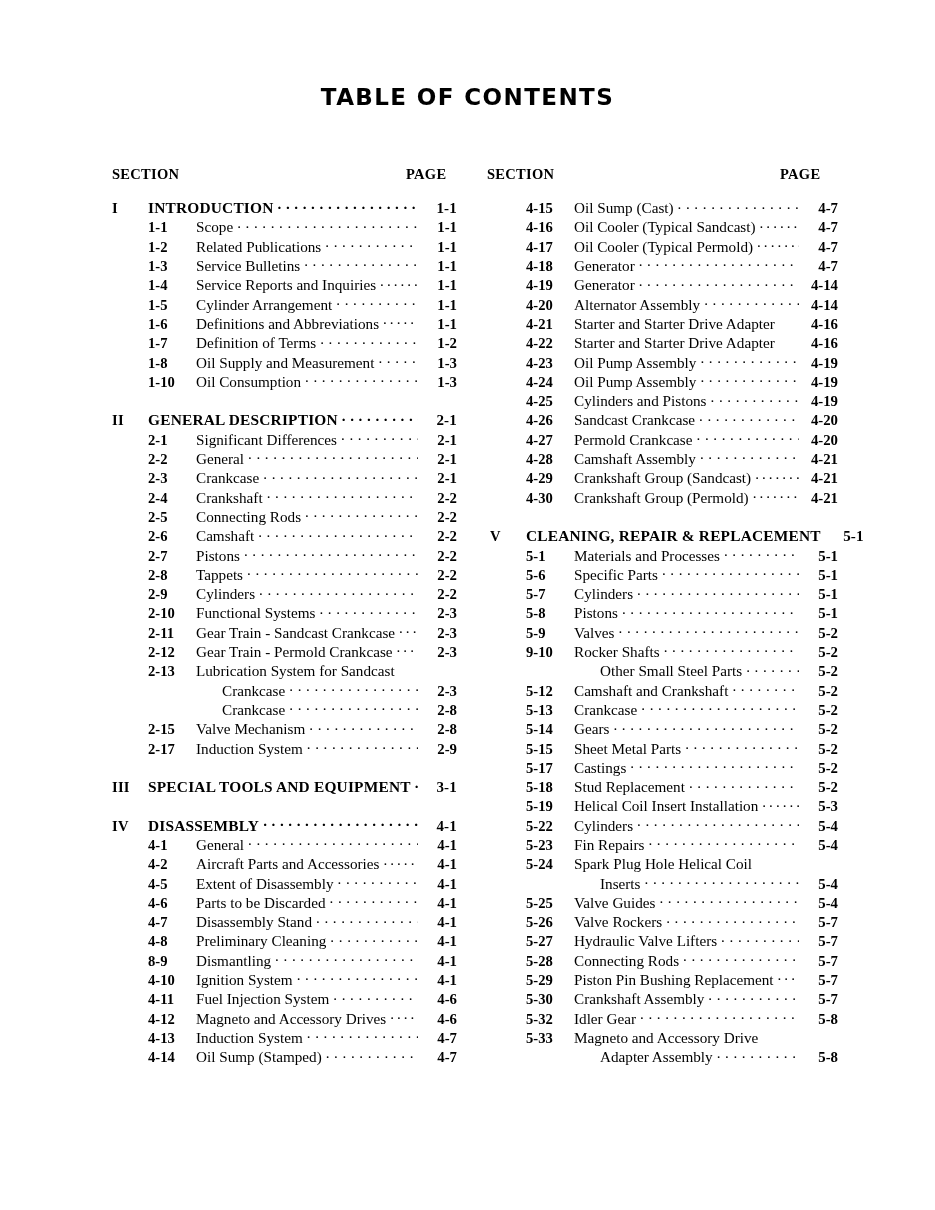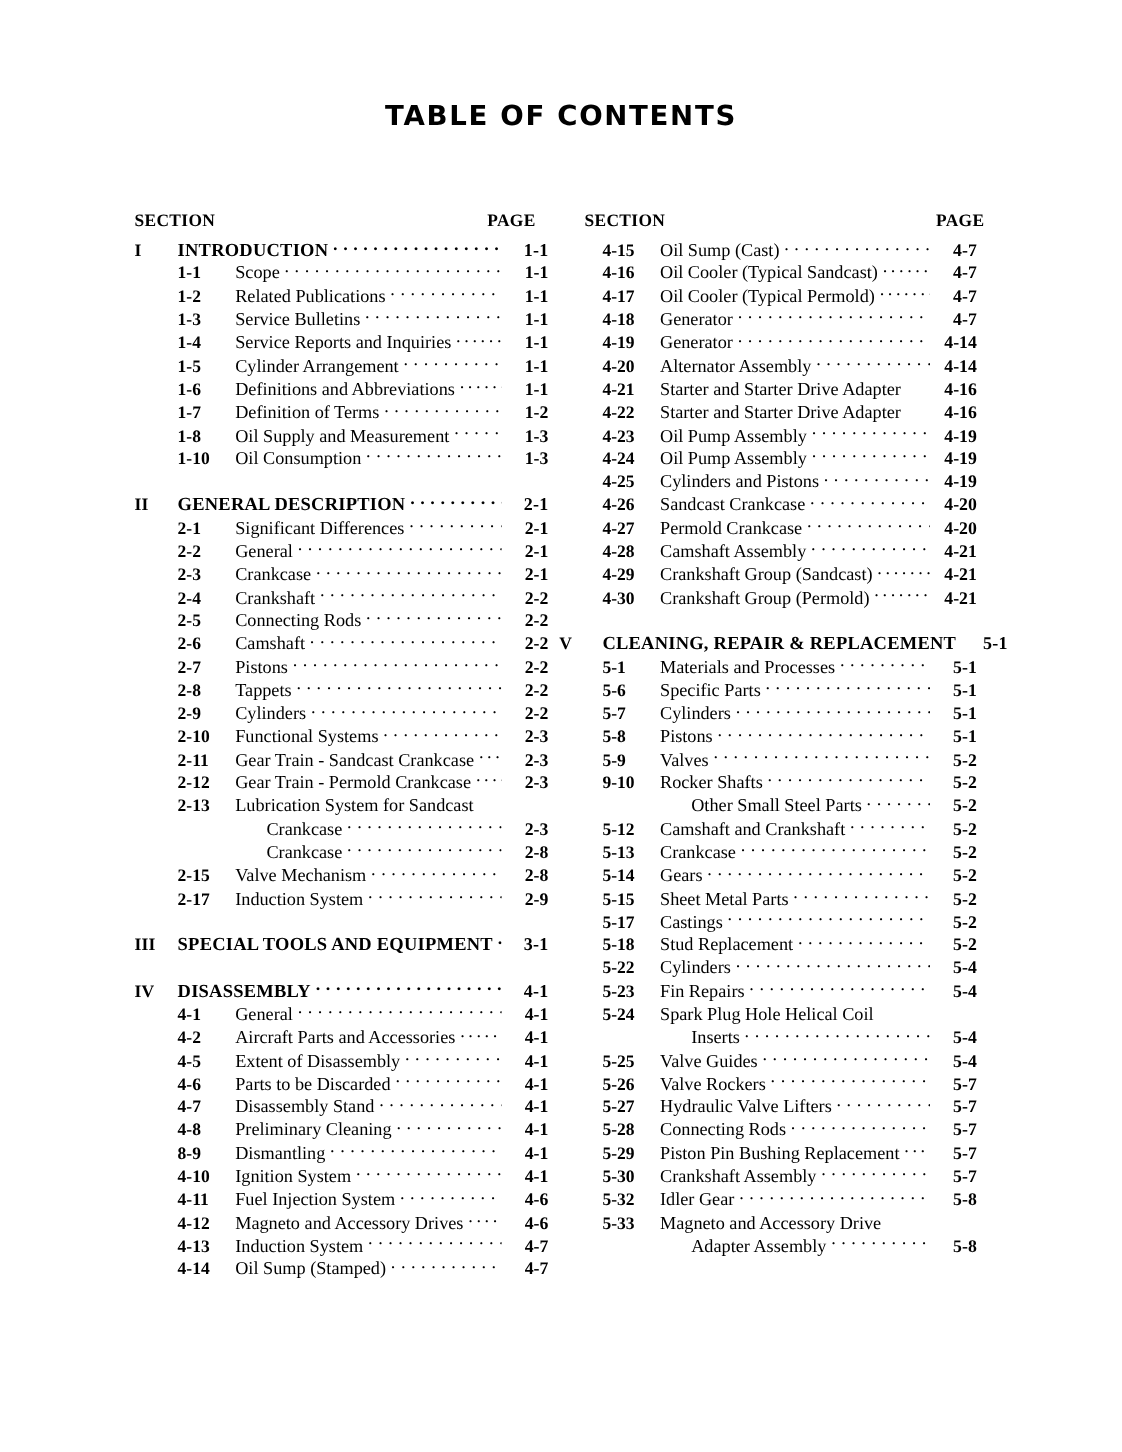--- a/index.html
+++ b/index.html
@@ -36,41 +36,40 @@
     letter-spacing: 1.4px;
   }
 
   
   .col-headers {
     position: absolute;
     top: 166px;
     left: 0;
     width: 739px;
     height: 20px;
-    margin-top: 10px;
   }
   .hdr {
     position: absolute;
     font-family: "Liberation Serif", "DejaVu Serif", serif;
     font-weight: bold;
     font-size: 14.5px;
     letter-spacing: 0.3px;
   }
   .hdr-section-left { left: 112px; }
   .hdr-page-left    { left: 406px; }
   .hdr-section-right{ left: 487px; }
   .hdr-page-right   { left: 780px; }
 
   
   .column {
     position: absolute;
     top: 198px;
   }
   .column.left  { left: 112px;  width: 345px; }
-  .column.right { left: 466px;  width: 348px; }
+  .column.right { left: 490px;  width: 348px; }
 
   
   .row {
     display: flex;
     align-items: baseline;
     height: 19.3px;
     font-size: 15.2px;
     white-space: nowrap;
   }
   .row.spacer {
@@ -599,20 +598,26 @@
         <span class="leader "></span>
         <span class="pageno">5-2</span>
       </div>
       <div class="row sub-row">
         <span class="num">5-18</span>
         <span class="title">Stud Replacement</span>
         <span class="leader "></span>
         <span class="pageno">5-2</span>
       </div>
       <div class="row sub-row">
+        <span class="num">5-19</span>
+        <span class="title">Helical Coil Insert Installation</span>
+        <span class="leader tight"></span>
+        <span class="pageno">5-3</span>
+      </div>
+      <div class="row sub-row">
         <span class="num">5-22</span>
         <span class="title">Cylinders</span>
         <span class="leader "></span>
         <span class="pageno">5-4</span>
       </div>
       <div class="row sub-row">
         <span class="num">5-23</span>
         <span class="title">Fin Repairs</span>
         <span class="leader "></span>
         <span class="pageno">5-4</span>

